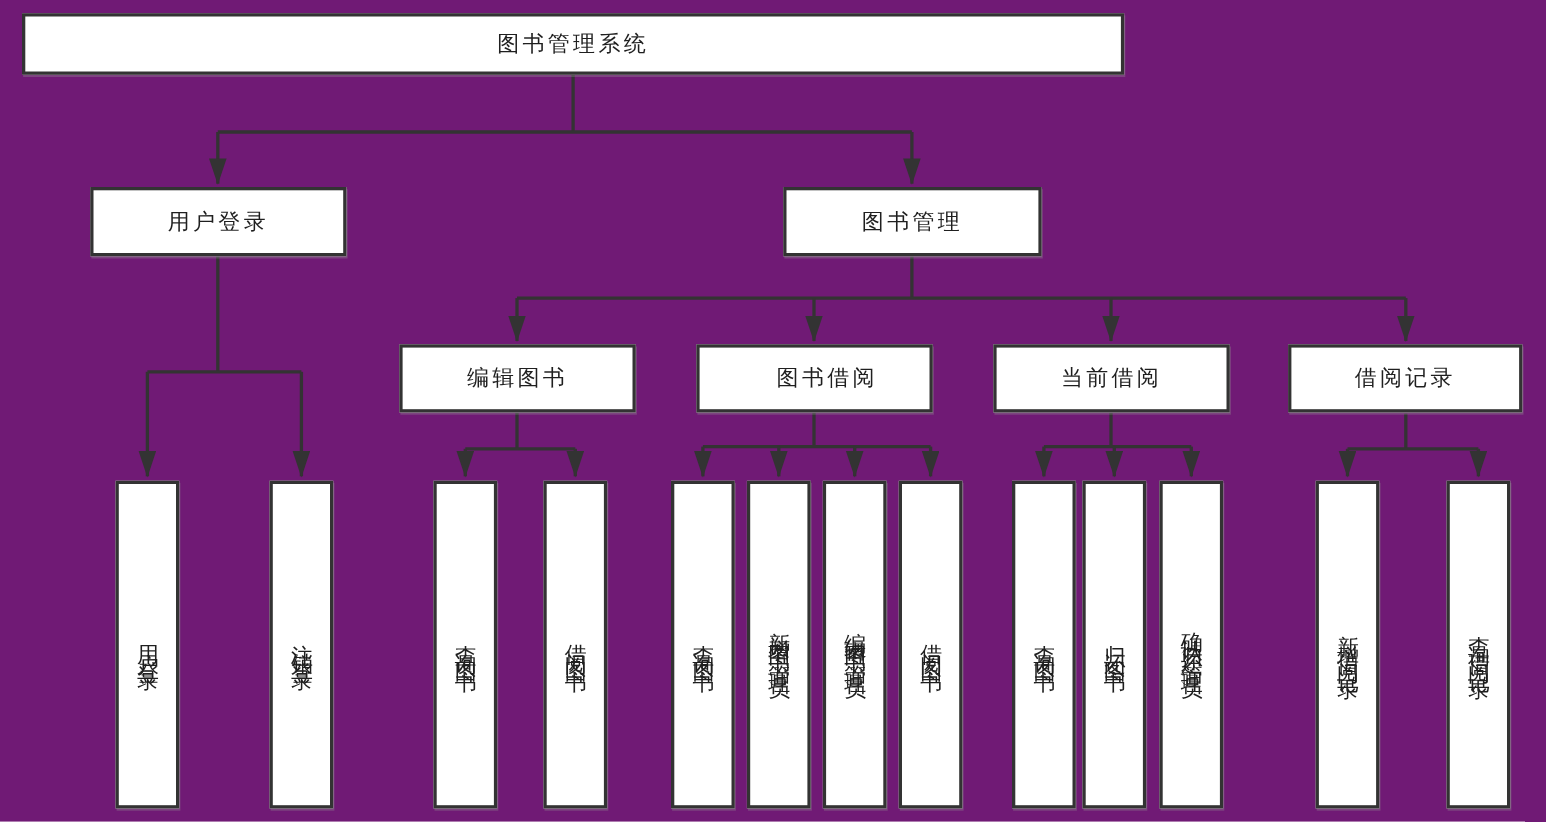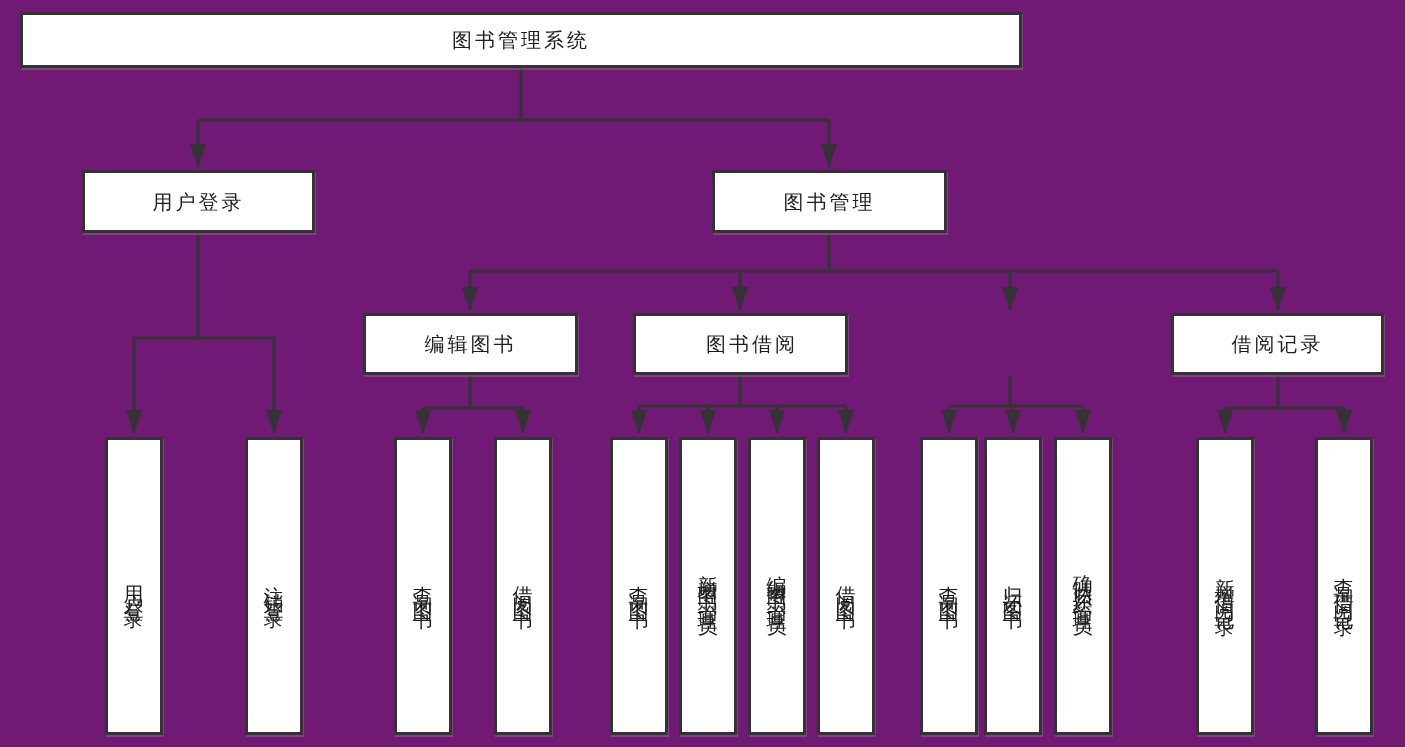--- a/index.html
+++ b/index.html
@@ -141,20 +141,23 @@
   <div class="box" style="left:712px; top:170px; width:235px; height:63px;">
     <span class="lbl">图书管理</span>
   </div>
 
   <div class="box" style="left:363px; top:313px; width:215px; height:62px;">
     <span class="lbl">编辑图书</span>
   </div>
   <div class="box" style="left:633px; top:313px; width:215px; height:62px;padding-left:23px;">
     <span class="lbl">图书借阅</span>
   </div>
+  <div class="box" style="left:903px; top:313px; width:215px; height:62px;">
+    <span class="lbl">当前借阅</span>
+  </div>
   <div class="box" style="left:1171px; top:313px; width:213px; height:62px;">
     <span class="lbl">借阅记录</span>
   </div>
 
   <div class="vbox" style="left:105px;">
     <span class="lbl">用户登录</span>
   </div>
   <div class="vbox" style="left:245px;">
     <span class="lbl">注销登录</span>
   </div>

